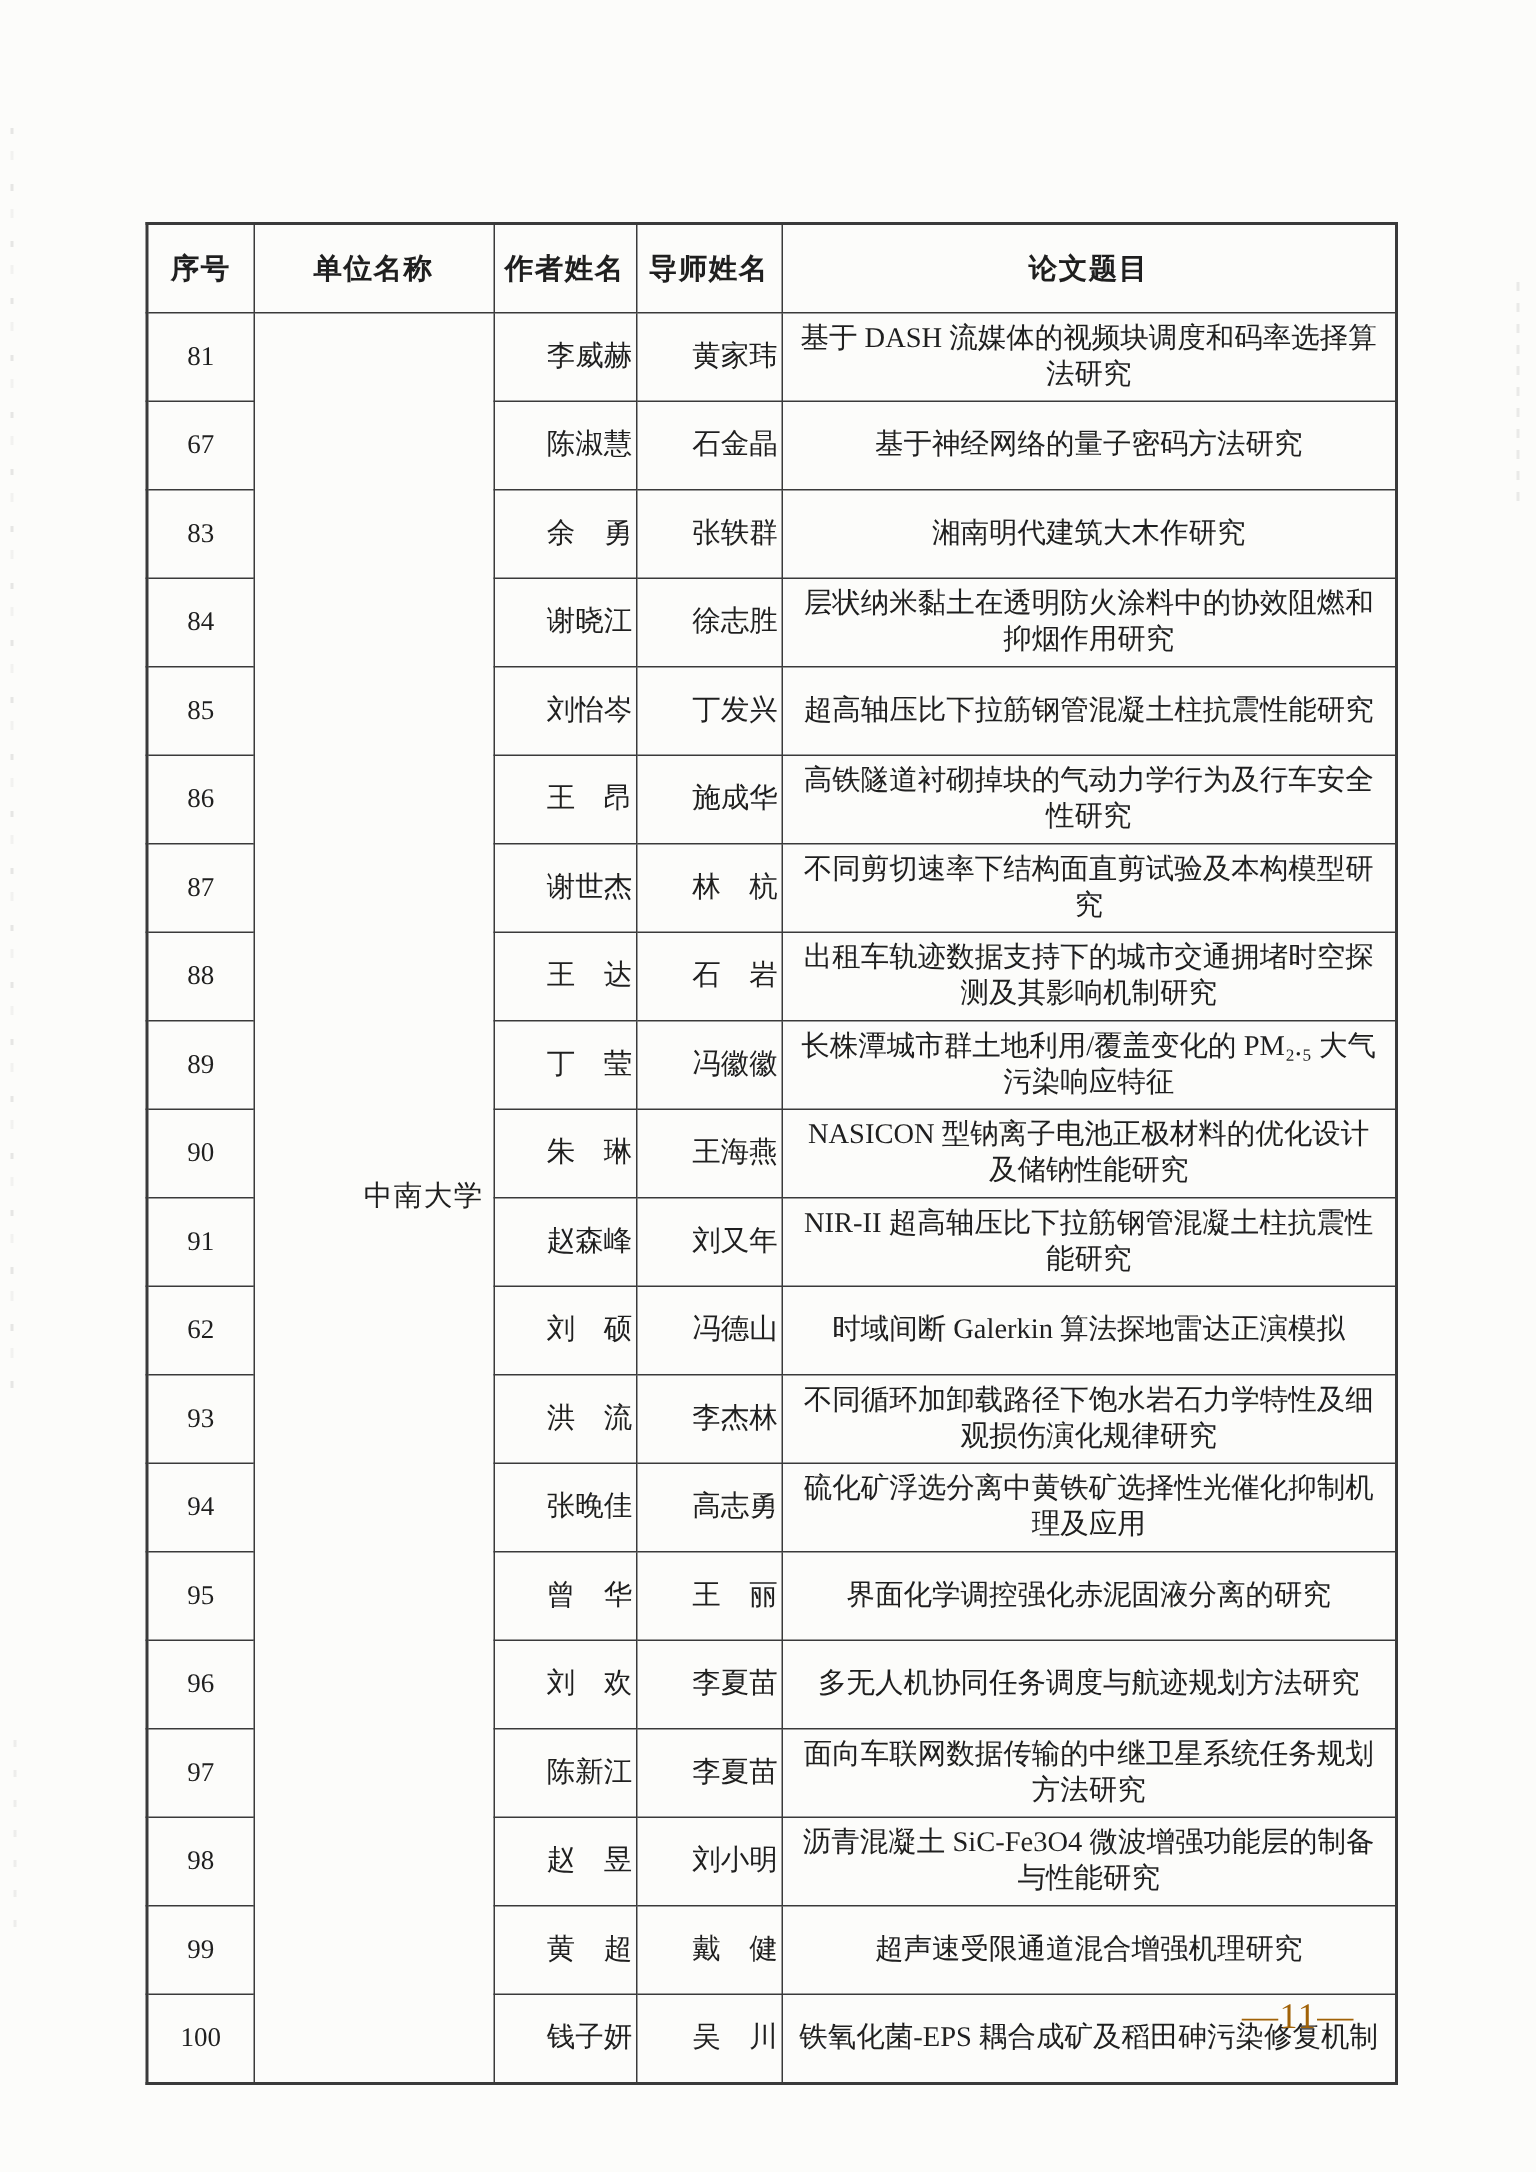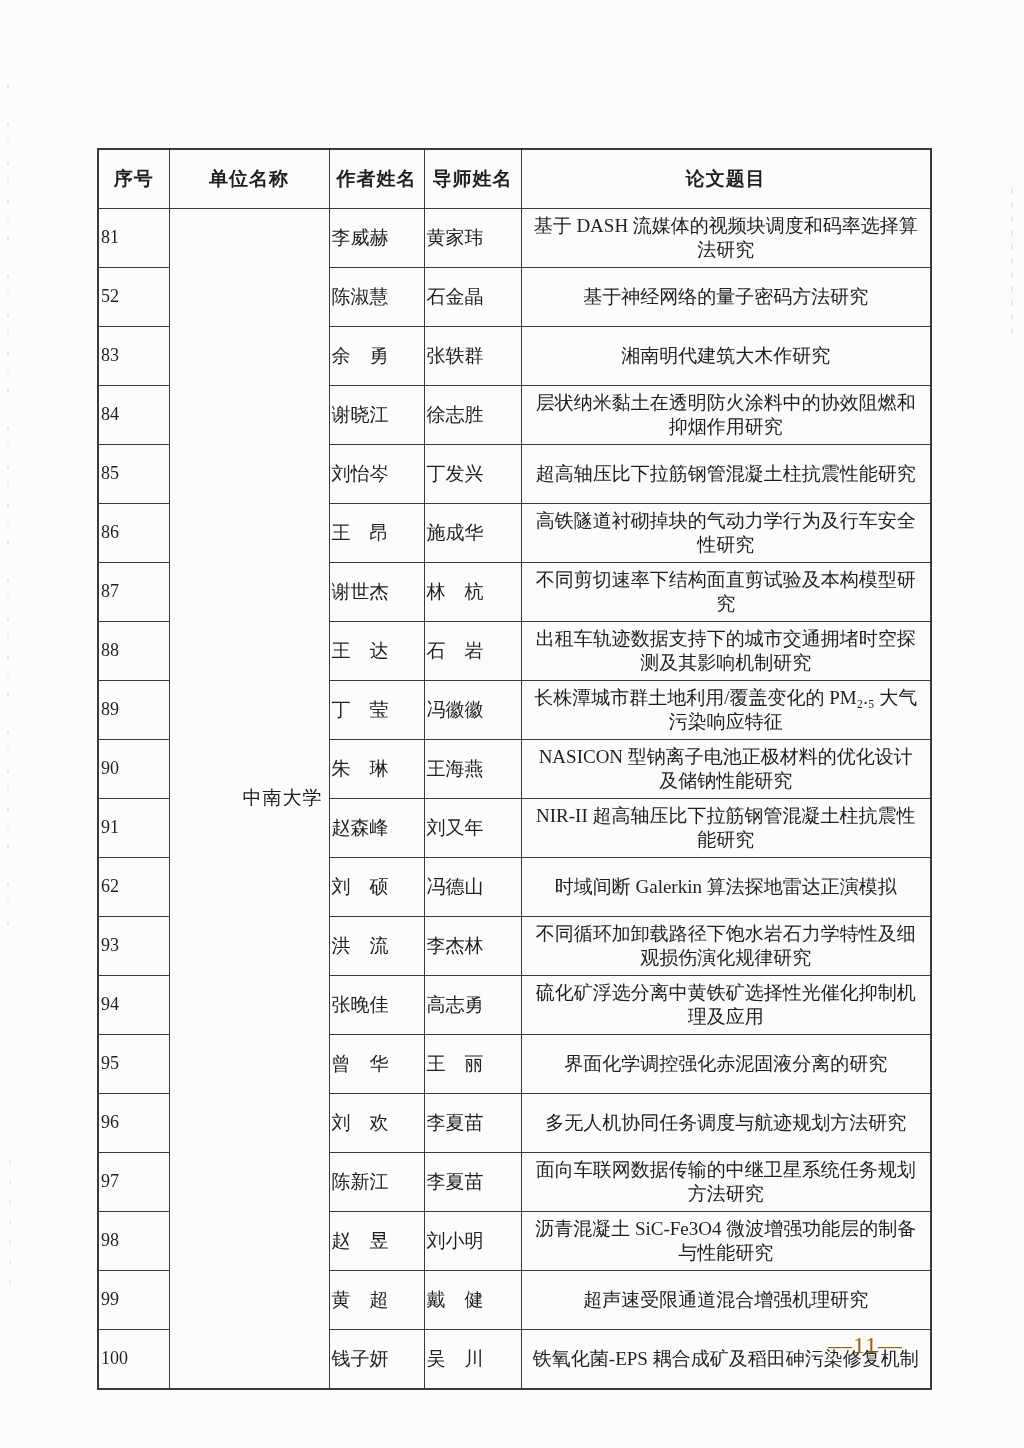--- a/index.html
+++ b/index.html
@@ -86,30 +86,31 @@
     letter-spacing: 1px;
   }
   td {
     height: 54px;
     font-size: 19px;
     vertical-align: middle;
     padding: 2px 6px;
     line-height: 1.28;
   }
   td.col-num {
+    text-align: center;
     font-size: 18px;
     padding: 2px 2px;
   }
   td.col-univ {
     text-align: right;
     padding-left: 12px;
     letter-spacing: 1px;
   }
   td.col-author, td.col-advisor {
-    text-align: left;
+    text-align: right;
     padding: 2px 2px;
   }
   td.col-title {
     text-align: center;
     padding: 2px 8px;
     word-break: break-all;
   }
   .page-number {
     position: absolute;
     left: 828px;
@@ -148,21 +149,21 @@
     </thead>
     <tbody>
         <tr>
           <td class="col-num">81</td>
           <td class="col-univ" rowspan="20">中南大学</td>
           <td class="col-author">李威赫</td>
           <td class="col-advisor">黄家玮</td>
           <td class="col-title">基于 DASH 流媒体的视频块调度和码率选择算法研究</td>
         </tr>
         <tr>
-          <td class="col-num">52</td>
+          <td class="col-num">67</td>
           <td class="col-author">陈淑慧</td>
           <td class="col-advisor">石金晶</td>
           <td class="col-title">基于神经网络的量子密码方法研究</td>
         </tr>
         <tr>
           <td class="col-num">83</td>
           <td class="col-author">余　勇</td>
           <td class="col-advisor">张轶群</td>
           <td class="col-title">湘南明代建筑大木作研究</td>
         </tr>

